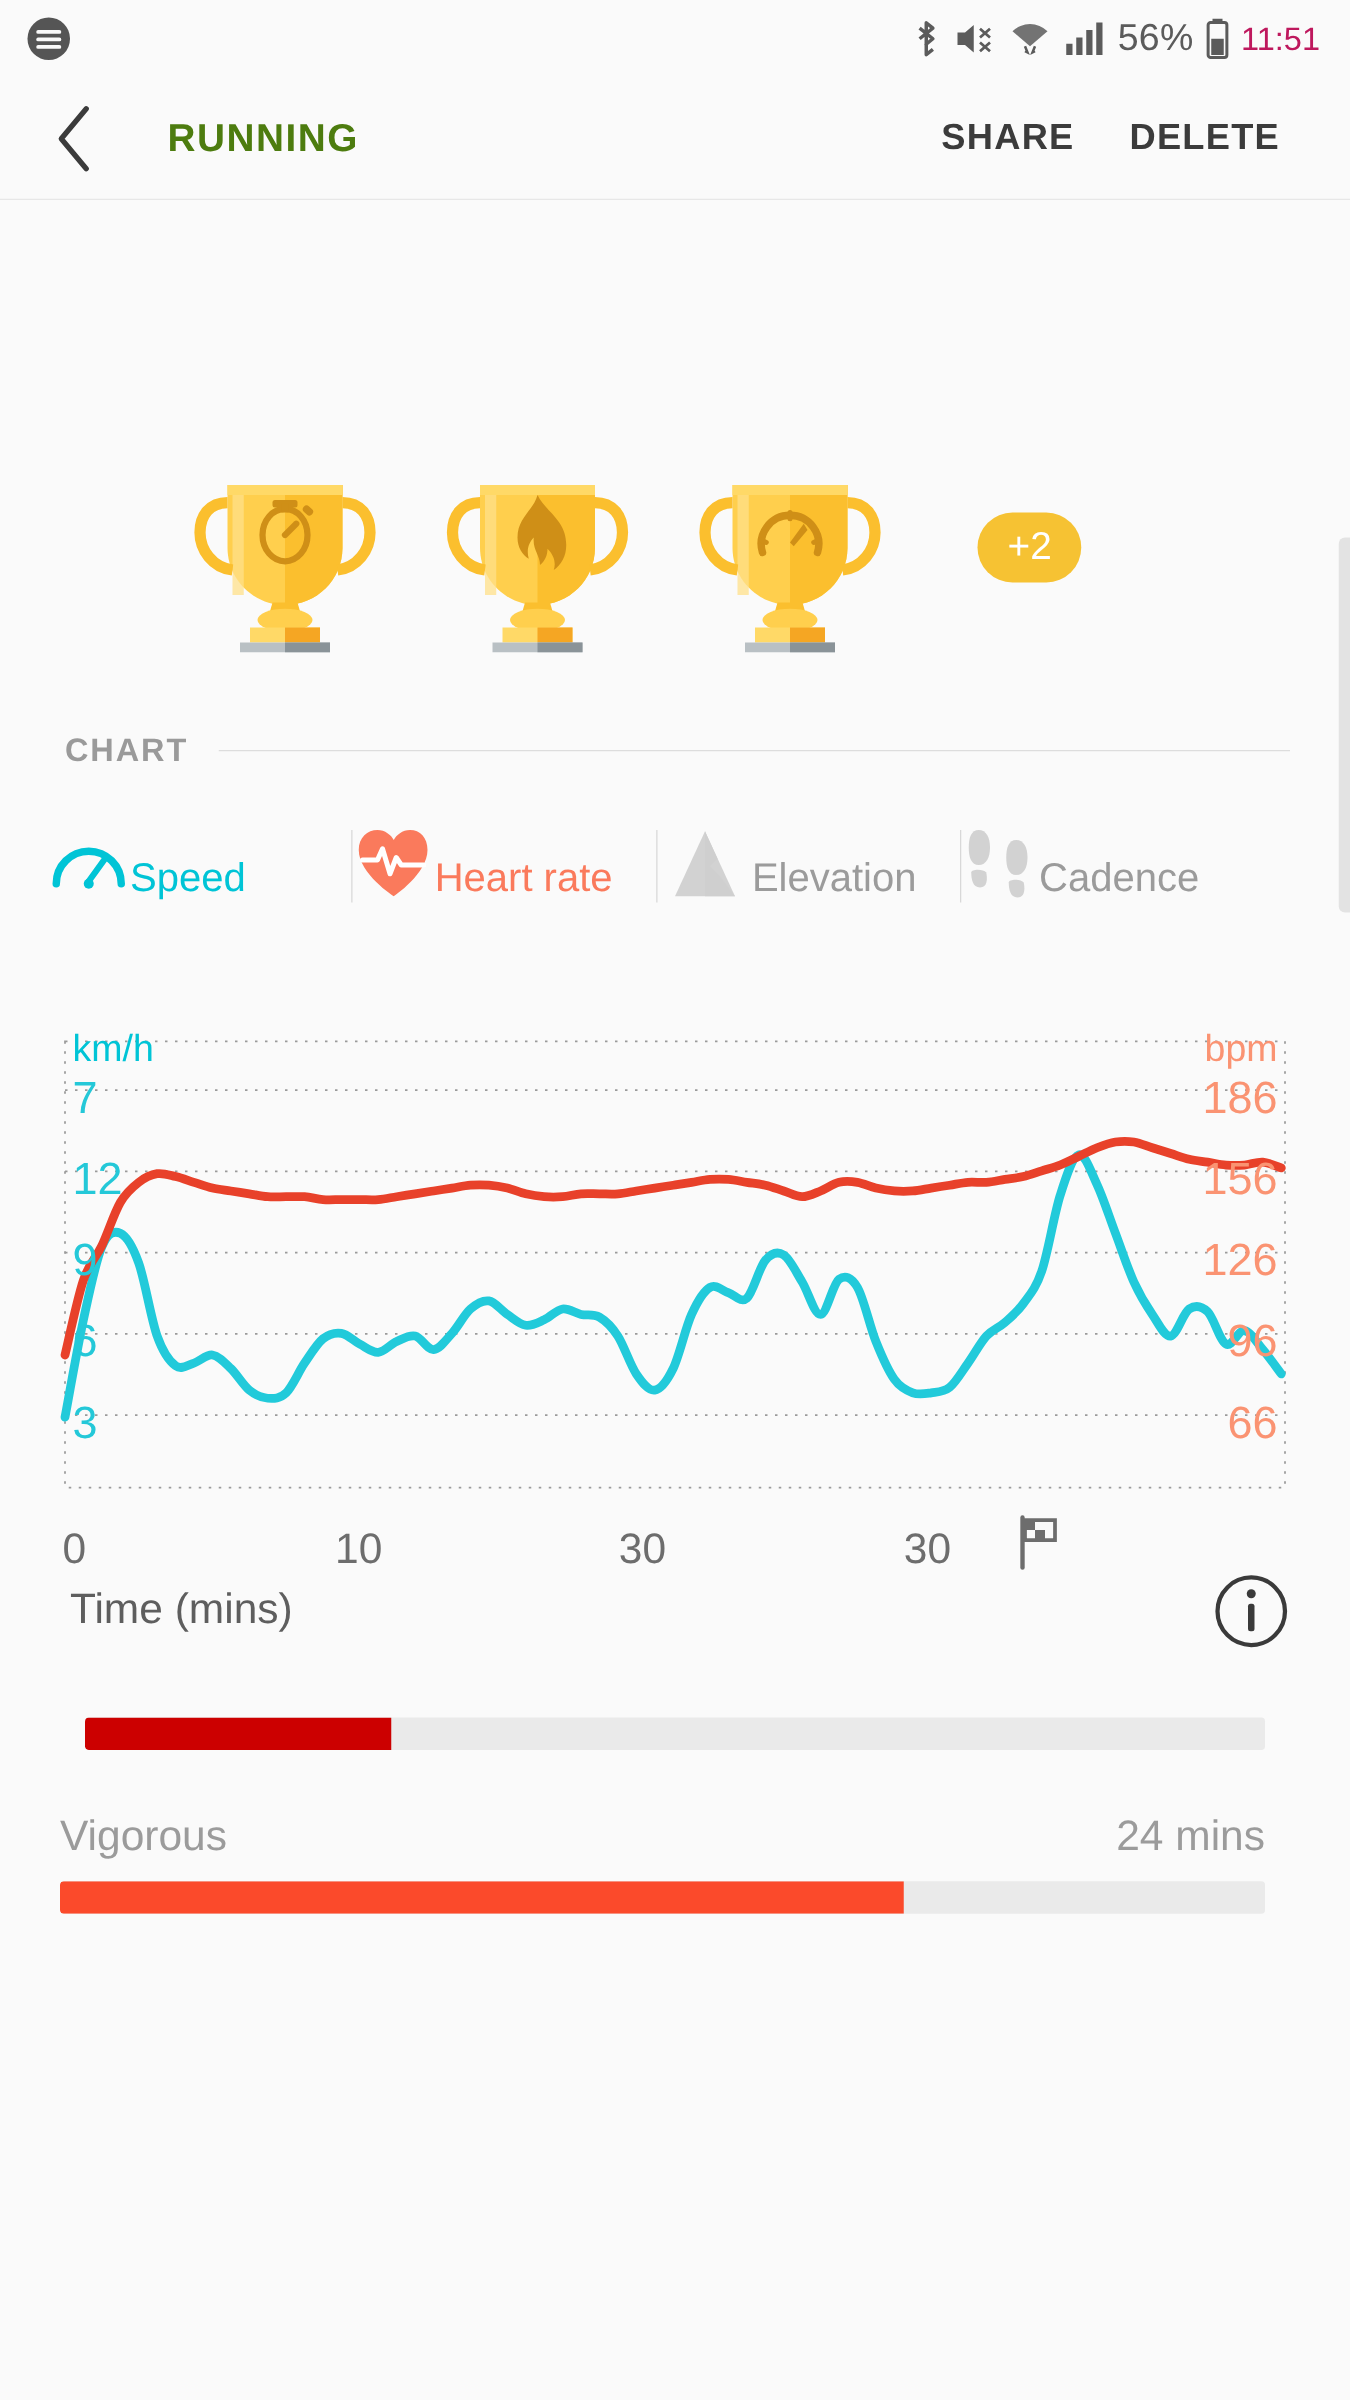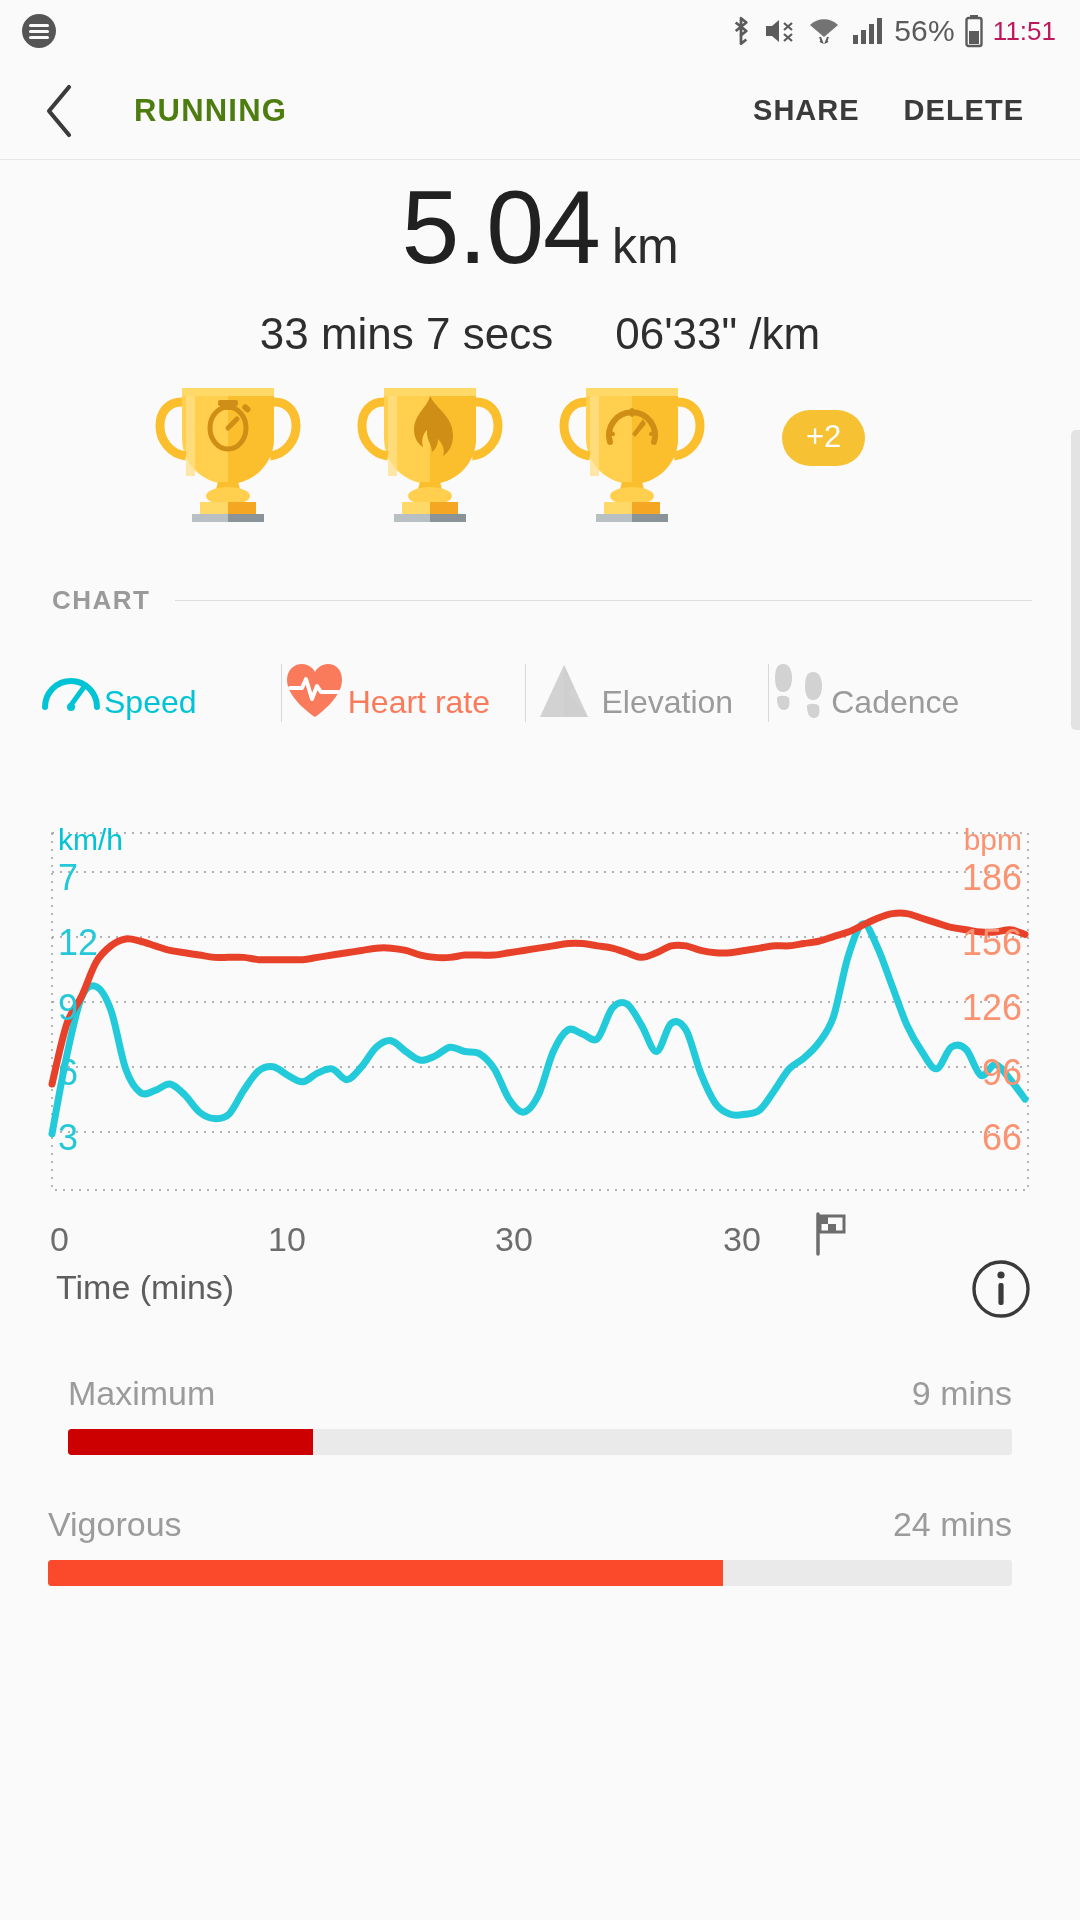--- a/index.html
+++ b/index.html
@@ -197,30 +197,20 @@
         <path d="M26 3 L6 27 L26 51" fill="none" stroke="#3b3b3b" stroke-width="4.2" stroke-linecap="round" stroke-linejoin="round"></path>
       </svg>
     </div>
     <div class="title">RUNNING</div>
     <div class="ab-actions">
       <div class="ab-action">SHARE</div>
       <div class="ab-action">DELETE</div>
     </div>
   </div>
 
-  <div class="summary">
-    <div class="dist-row">
-      <span class="dist-val">5.04</span>
-      <span class="dist-unit">km</span>
-    </div>
-    <div class="sub-row">
-      <span class="sub-val">33 mins 7 secs</span>
-      <span class="sub-val">06'33" /km</span>
-    </div>
-  </div>
 
   <div class="trophies">
 
     <svg class="trophy" viewBox="0 0 152 160">
       <path d="M30 26h92v50c0 26-21 46-46 46S30 102 30 76z" fill="#ffcf4d"></path>
       <path d="M76 26h46v50c0 26-21 46-46 46z" fill="#fbbf2e"></path>
       <rect x="34" y="26" width="9" height="88" fill="#ffe08a" opacity=".75"></rect>
       <path d="M30 26h92v8H30z" fill="#ffd967"></path>
       <path d="M30 40c-14 0-22 10-22 24s10 28 26 30" fill="none" stroke="#fbbf2e" stroke-width="9"></path>
       <path d="M122 40c14 0 22 10 22 24s-10 28-26 30" fill="none" stroke="#fbbf2e" stroke-width="9"></path>
@@ -374,24 +364,20 @@
   <div class="info-btn">
     <svg width="62" height="62" viewBox="0 0 62 62">
       <circle cx="31" cy="31" r="27" fill="none" stroke="#3a3a3a" stroke-width="3.4"></circle>
       <circle cx="31" cy="17" r="3.6" fill="#3a3a3a"></circle>
       <rect x="28.4" y="25" width="5.2" height="22" rx="2" fill="#3a3a3a"></rect>
     </svg>
   </div>
 
   <div class="zones">
     <div class="zone">
-      <div class="zone-row">
-        <span class="zone-name">Maximum</span>
-        <span class="zone-val">9 mins</span>
-      </div>
       <div class="zone-track">
         <div class="zone-fill" style="width: 26%; background: rgb(204, 0, 0);"></div>
       </div>
     </div>
     <div class="zone" style="margin-top:50px;padding-left:48px;">
       <div class="zone-row">
         <span class="zone-name">Vigorous</span>
         <span class="zone-val">24 mins</span>
       </div>
       <div class="zone-track">

